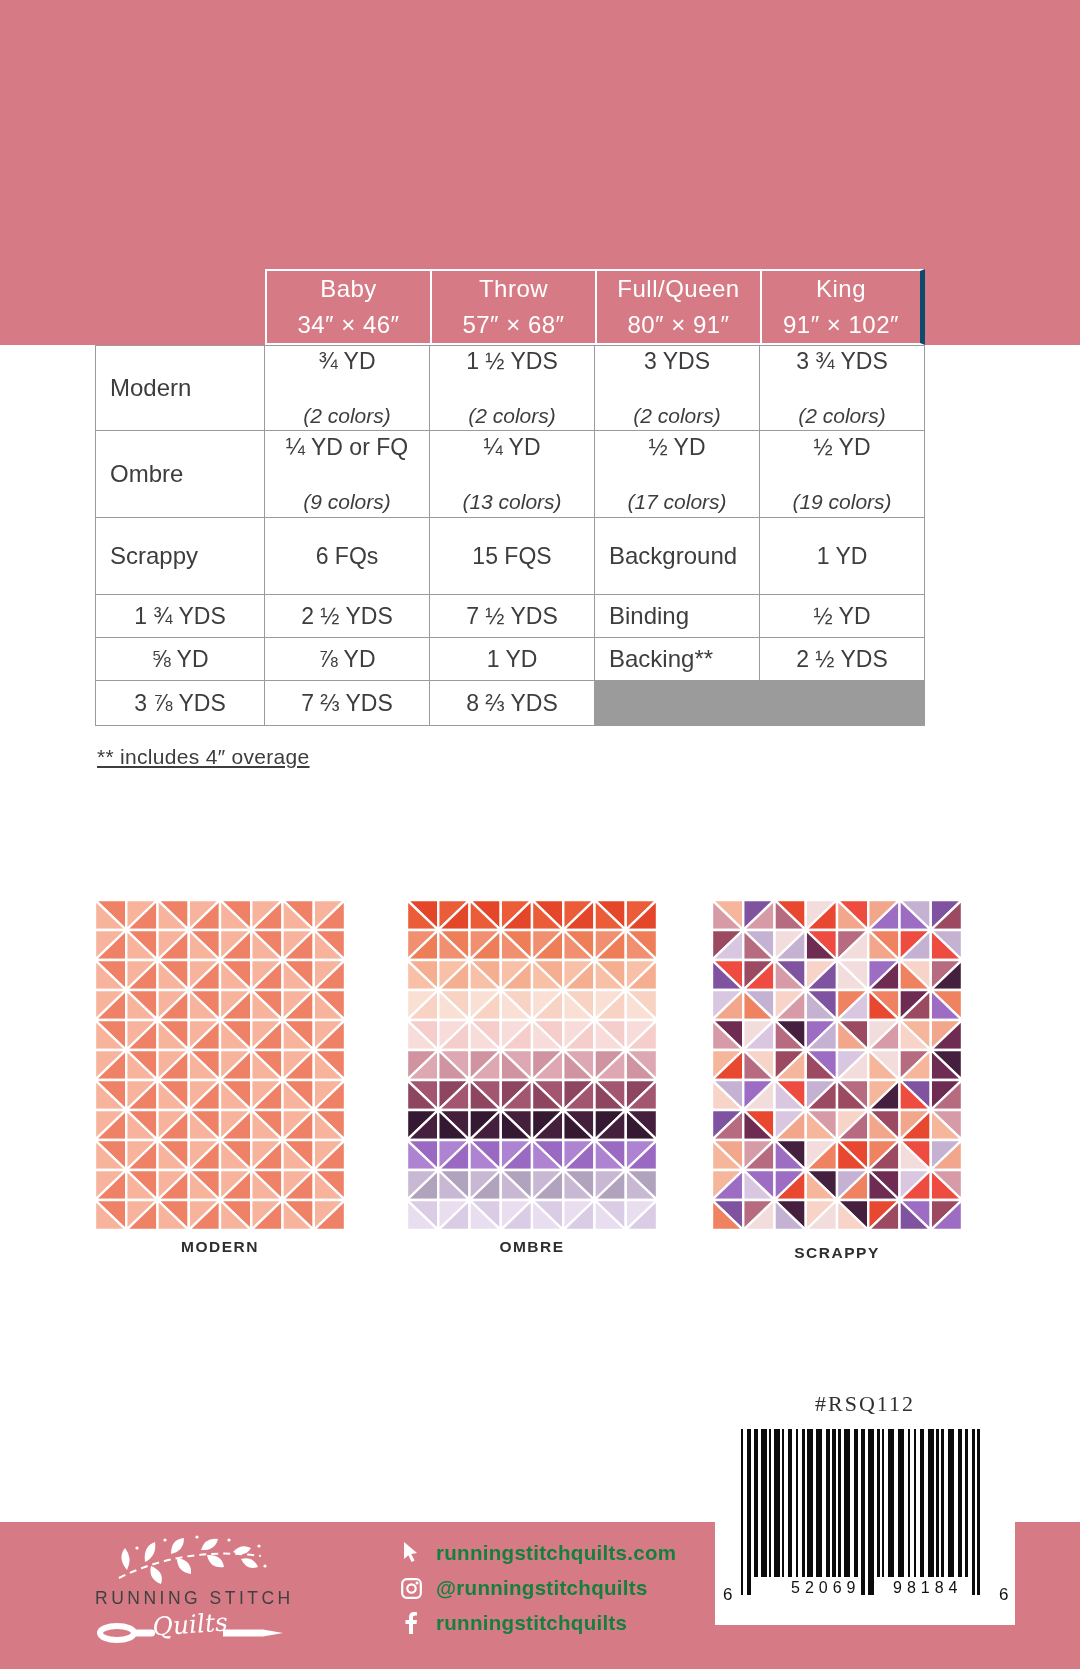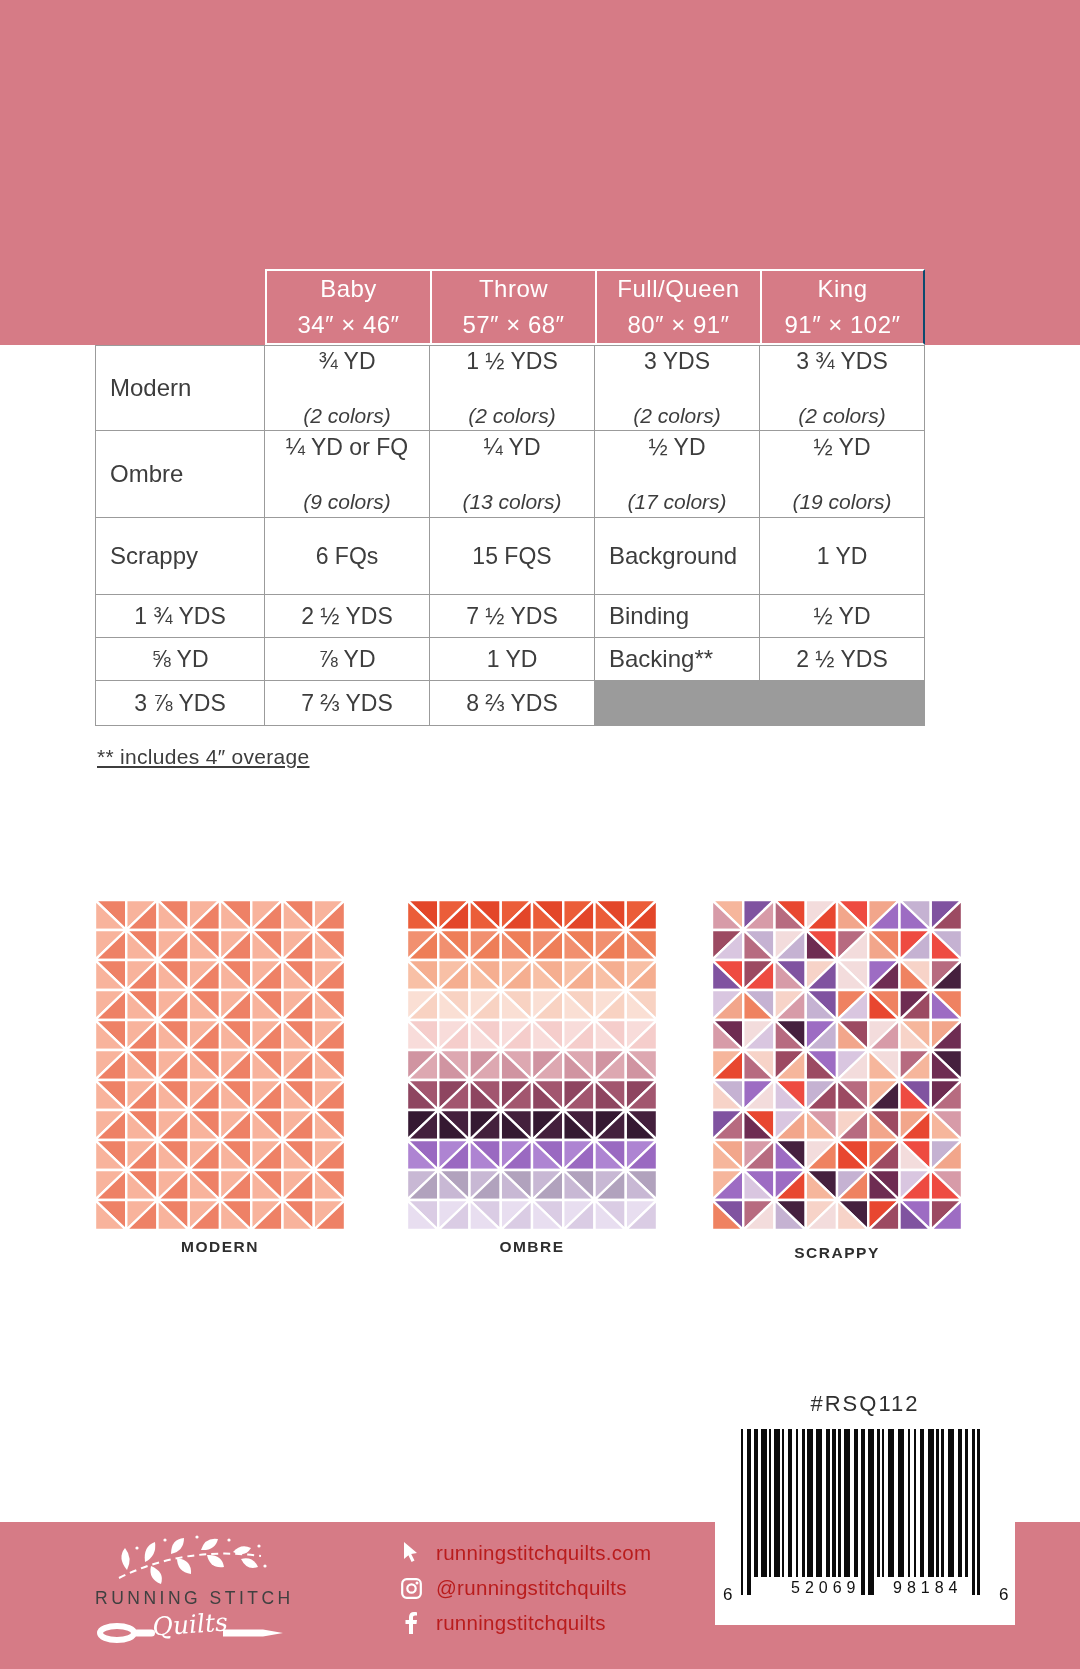--- a/index.html
+++ b/index.html
@@ -16,21 +16,21 @@
 
   
   .qtable{position:absolute; left:95px; top:269px; width:830px;border-radius:7px;}
   .thead{display:grid; grid-template-columns:170px 165px 165px 165px 165px; height:76px;}
   .thead .corner{border:none;}
   .thead .hcell{
     border:2px solid #fff; border-right:none; box-sizing:border-box;
     display:flex; flex-direction:column; align-items:center; justify-content:center;
     color:#fff; font-size:24px; font-weight:500; line-height:1.5; letter-spacing:.5px;
   }
-  .thead .hcell:last-child{border-right:2px solid #0c4a6e;}
+  .thead .hcell:last-child{border-right:5px solid #0c4a6e;}
   .tbody{
     display:grid; grid-template-columns:168px 164px 164px 164px 164px;
     grid-template-rows:84px 86px 76px 42px 42px 44px;
     gap:1px; padding:1px; background:var(--grid); box-sizing:border-box; width:830px;
   }
   .tbody > div{background:#fff;}
   .rlabel{
     display:flex; align-items:center; padding-left:14px; box-sizing:border-box;
     font-size:24px; color:var(--ink);
   }
@@ -45,21 +45,21 @@
   .quilt{position:absolute; top:900px; width:250px; height:330px;}
   .quilt svg{display:block;}
   .quilt-label{
     position:absolute; top:1238px; width:250px; text-align:center;
     font-size:15.5px; font-weight:bold; letter-spacing:1.5px; color:#2e2e2e;
   }
 
   
   .barcode-panel{position:absolute; left:715px; top:1383px; width:300px; height:242px; background:#fff;}
   .sku{position:absolute; left:0; top:8px; width:100%; text-align:center;
-       font-size:22px; letter-spacing:2px; color:#2f2f2f; font-weight:500;}
+       font-size:22px; letter-spacing:2px; color:#2f2f2f; font-weight:500;font-family:Liberation Serif, serif;}
   .bars{position:absolute; left:22px; top:46px;}
   .bc-digit{position:absolute; font-size:16px; color:#111; letter-spacing:5px; top:196px;}
   .bcd-0{left:8px; letter-spacing:0; font-size:17px; top:202px;}
   .bcd-1{left:76px;}
   .bcd-2{left:178px;}
   .bcd-3{left:284px; letter-spacing:0; font-size:17px; top:202px;}
 
   
   .logo{position:absolute; left:95px; top:1532px; width:190px; height:125px; color:#fff;}
   .logo-laurel{position:absolute; left:18px; top:0px;}
@@ -69,21 +69,21 @@
   }
   .logo-needle{position:absolute; left:0px; top:80px;}
   .logo-script{
     position:absolute; left:0; top:78px; width:190px; text-align:center;
     font-family:"DejaVu Serif", serif; font-style:italic; font-size:25px; color:#fff;
     transform:rotate(-4deg);
   }
   .links{position:absolute; left:400px; top:1541px; display:flex; flex-direction:column; gap:11px;}
   .link-row{display:flex; align-items:center; gap:14px; height:24px;}
   .link-icon{width:22px; display:flex; justify-content:center; align-items:center;}
-  .link-text{font-size:20.5px; color:#b91c1c; letter-spacing:.3px;}
+  .link-text{font-size:20.5px; color:#15803d; letter-spacing:.3px;font-weight:bold;}
 </style>
 </head>
 <body>
 
 <div class="page">
   <div class="top-band"></div>
   <div class="footer-band"></div>
 
   <div class="qtable">
     <div class="thead" id="thead">

